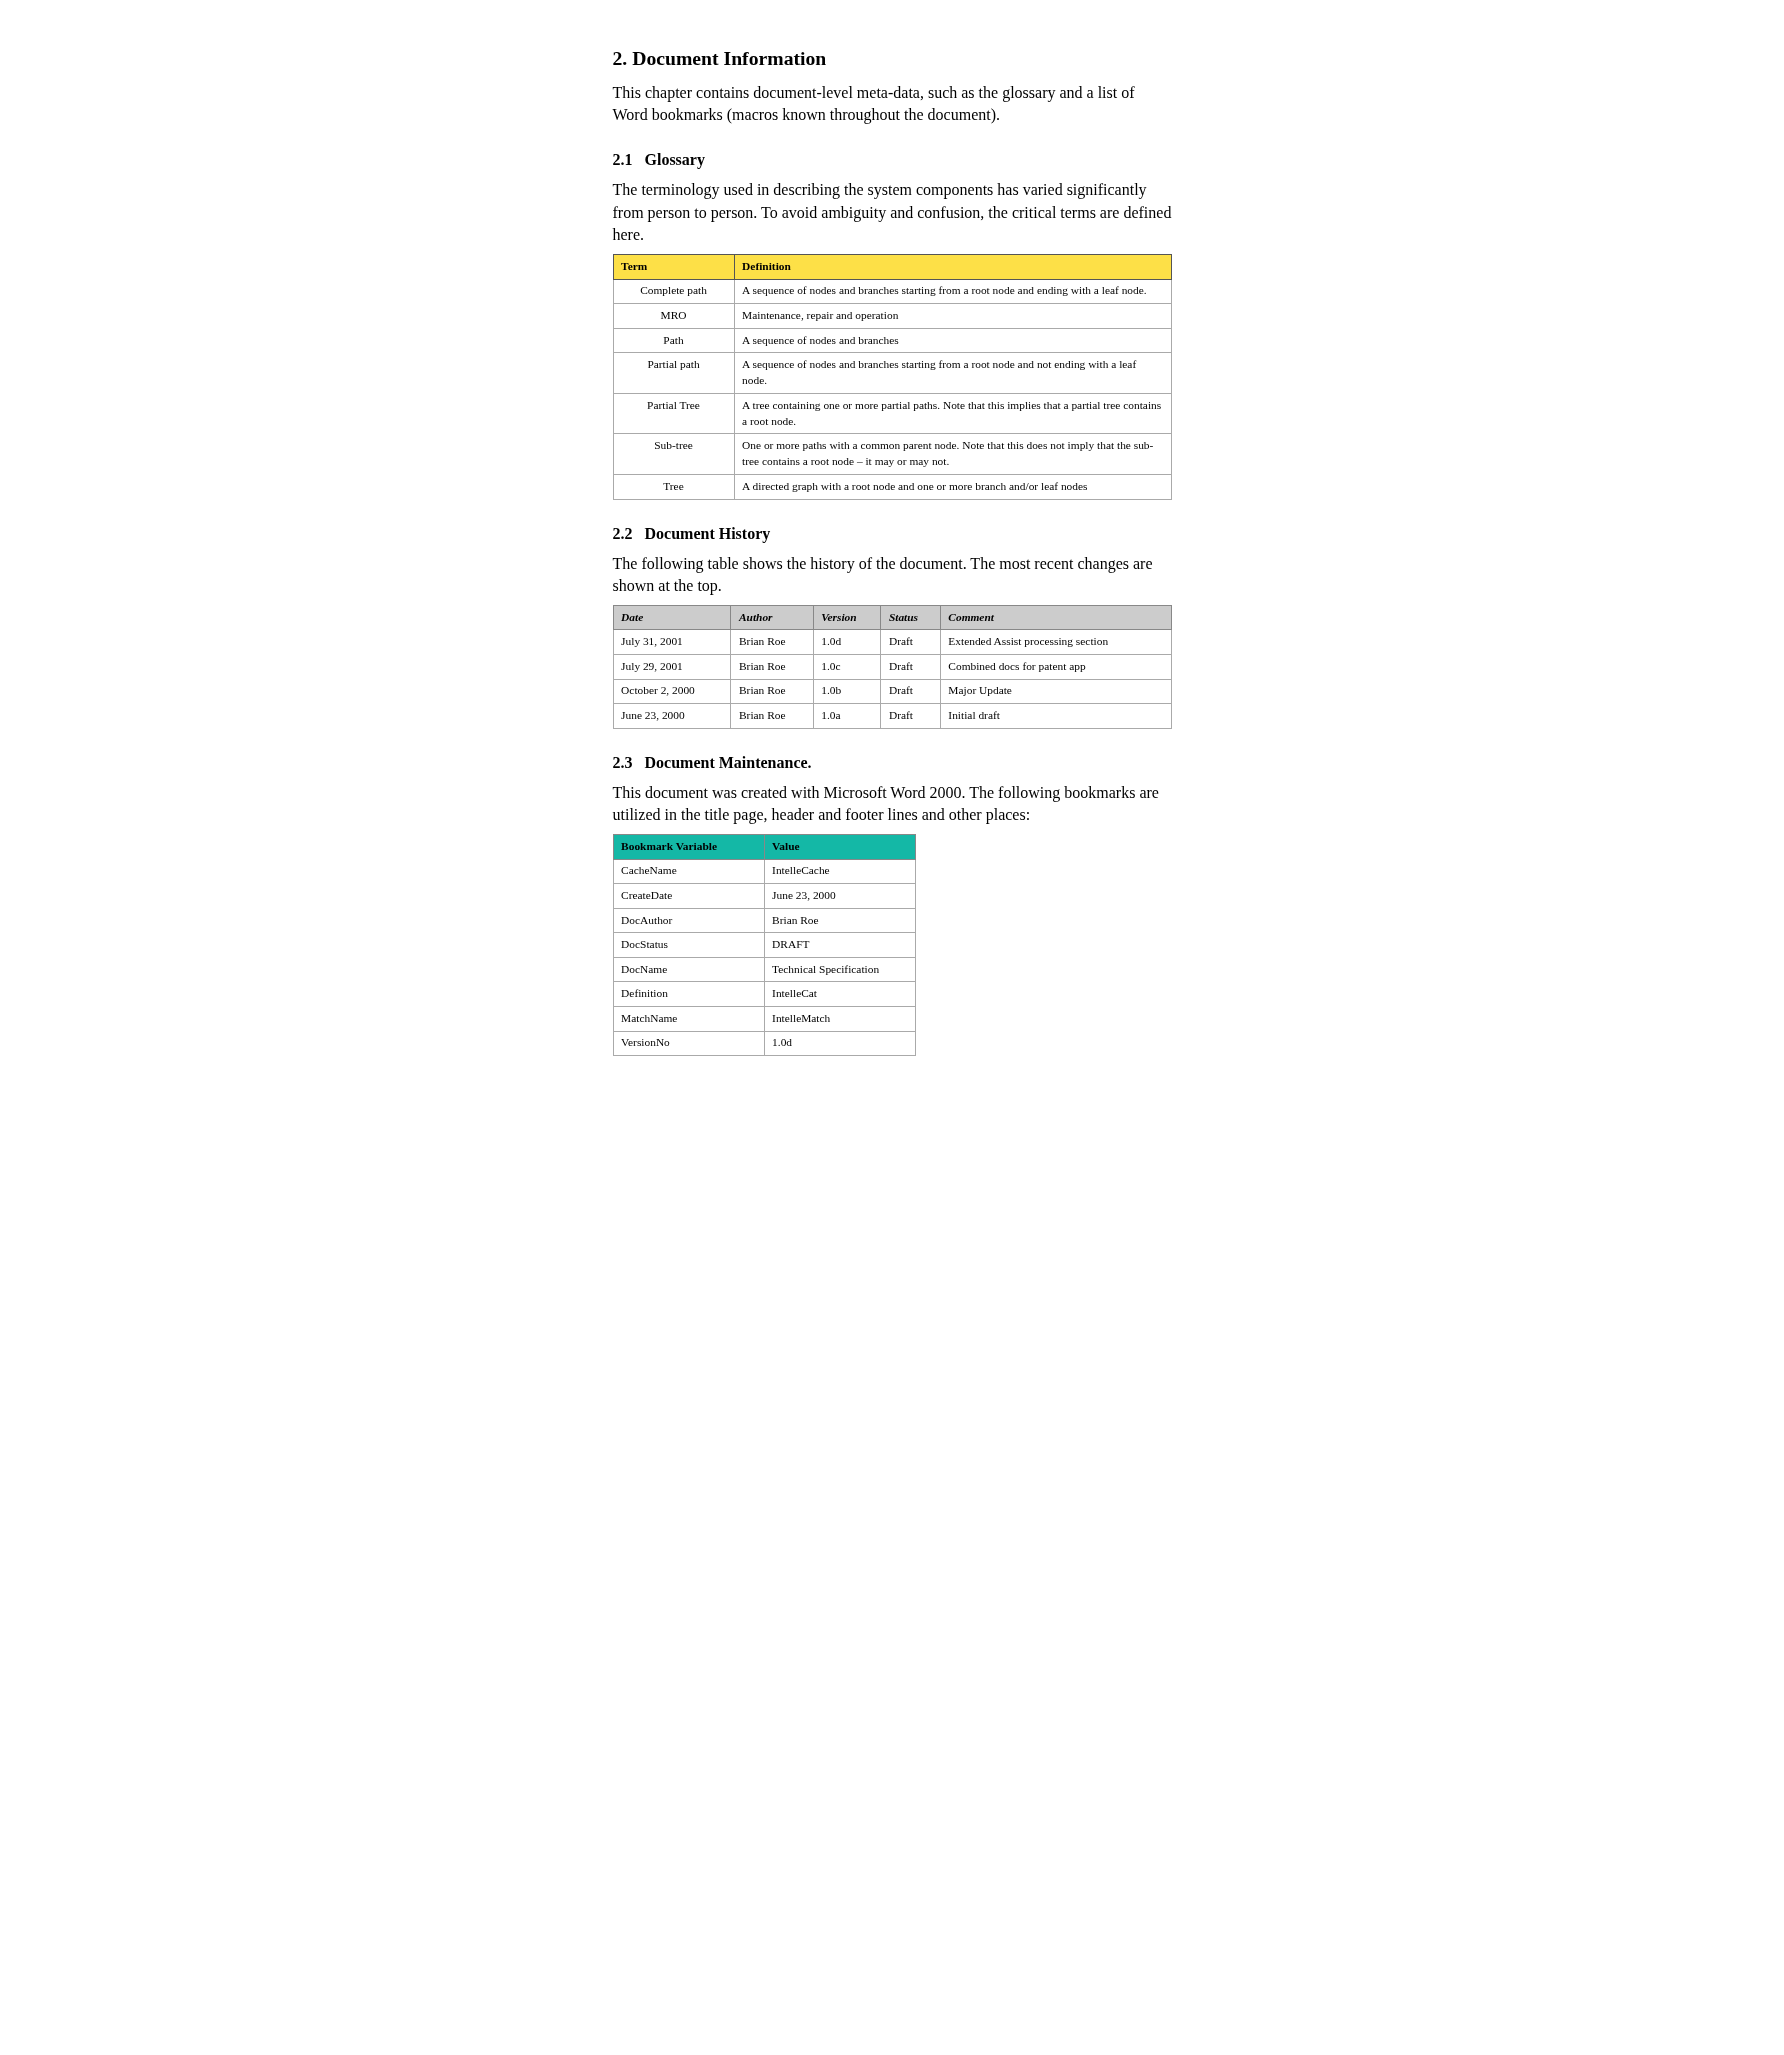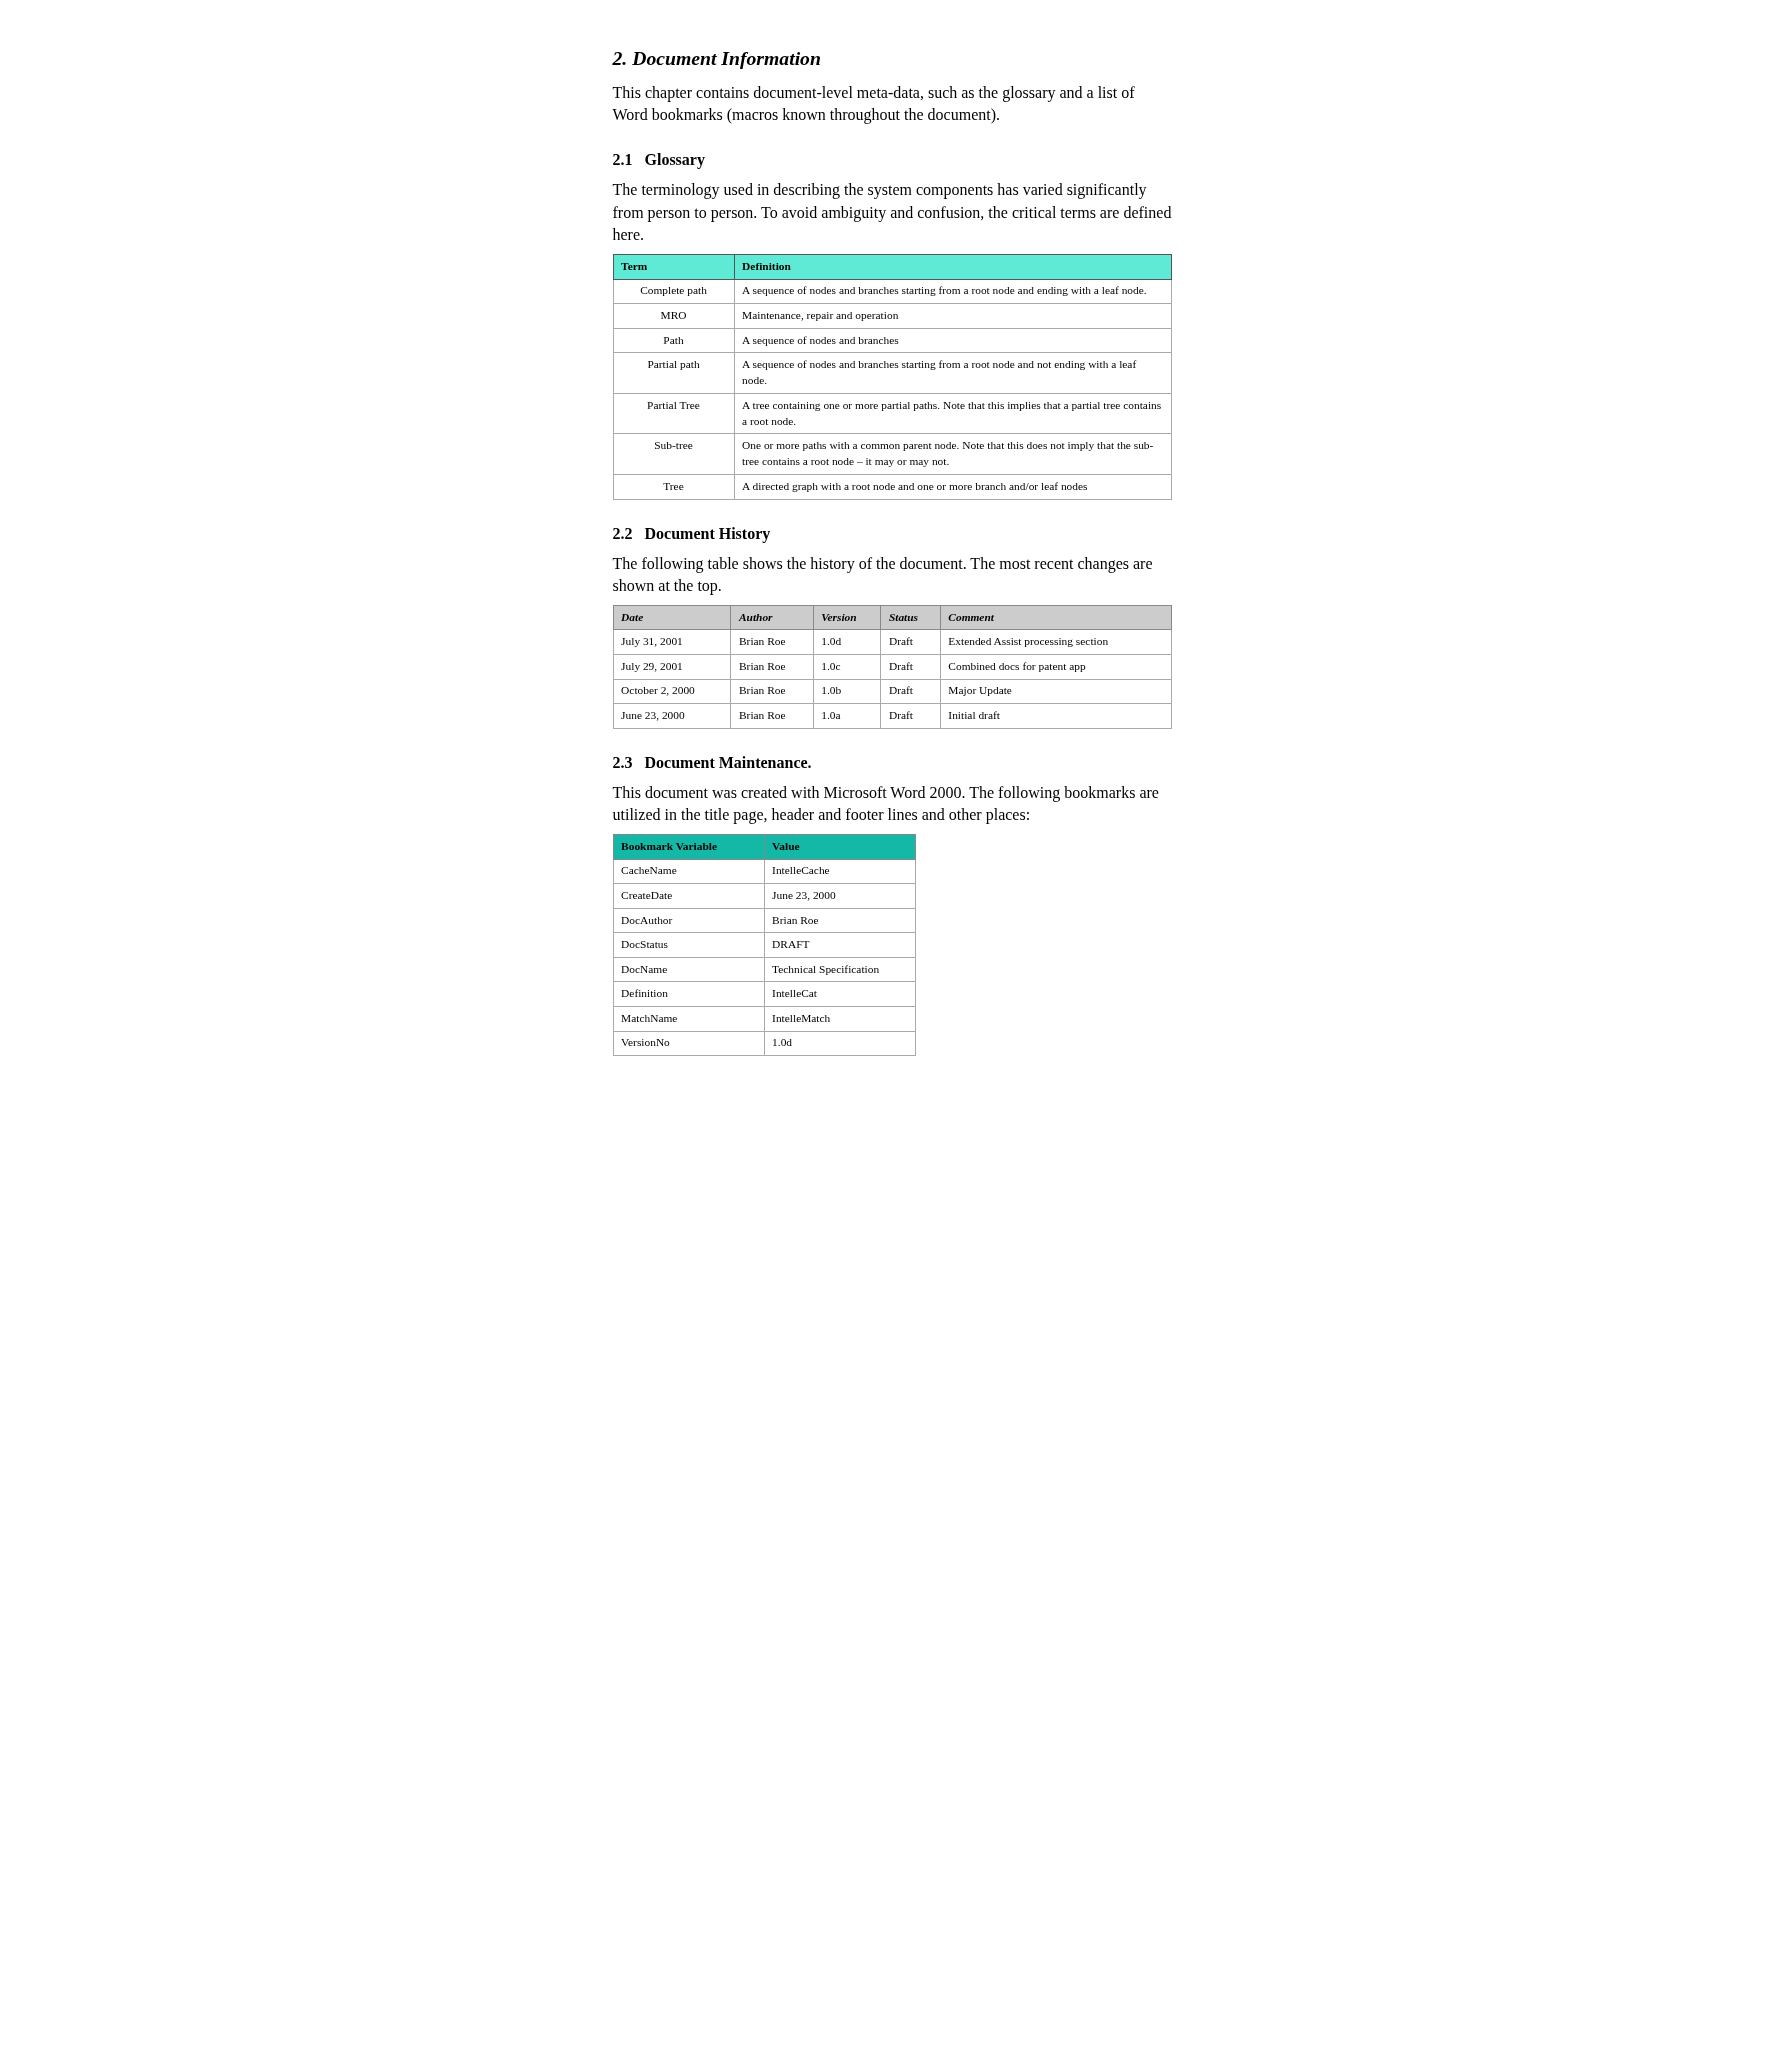--- a/index.html
+++ b/index.html
@@ -16,21 +16,20 @@
       padding: 45px 61px;
       max-width: 681px;
       margin: 0 auto;
       line-height: 1.4;
     }
 
     h1.section-title {
       font-size: 19.7px;
       font-weight: bold;
       margin-bottom: 9px;
-      font-style: italic;
     }
 
     h2.subsection-title {
       font-size: 16px;
       font-weight: bold;
       margin-top: 23px;
       margin-bottom: 7.6px;
     }
 
     p.body-text {
@@ -43,21 +42,21 @@
       width: 100%;
       margin-bottom: 15px;
       font-size: 11.4px;
     }
 
     table.glossary-table {
       margin-top: 6px;
     }
 
     table.glossary-table th {
-      background-color: #5eead4;
+      background-color: #fde047;
       color: #000000;
       font-weight: bold;
       padding: 3.8px 7.6px;
       border: 0.8px solid #555;
       text-align: left;
     }
 
     table.glossary-table td {
       padding: 3.8px 7.6px;
       border: 0.8px solid #aaa;

